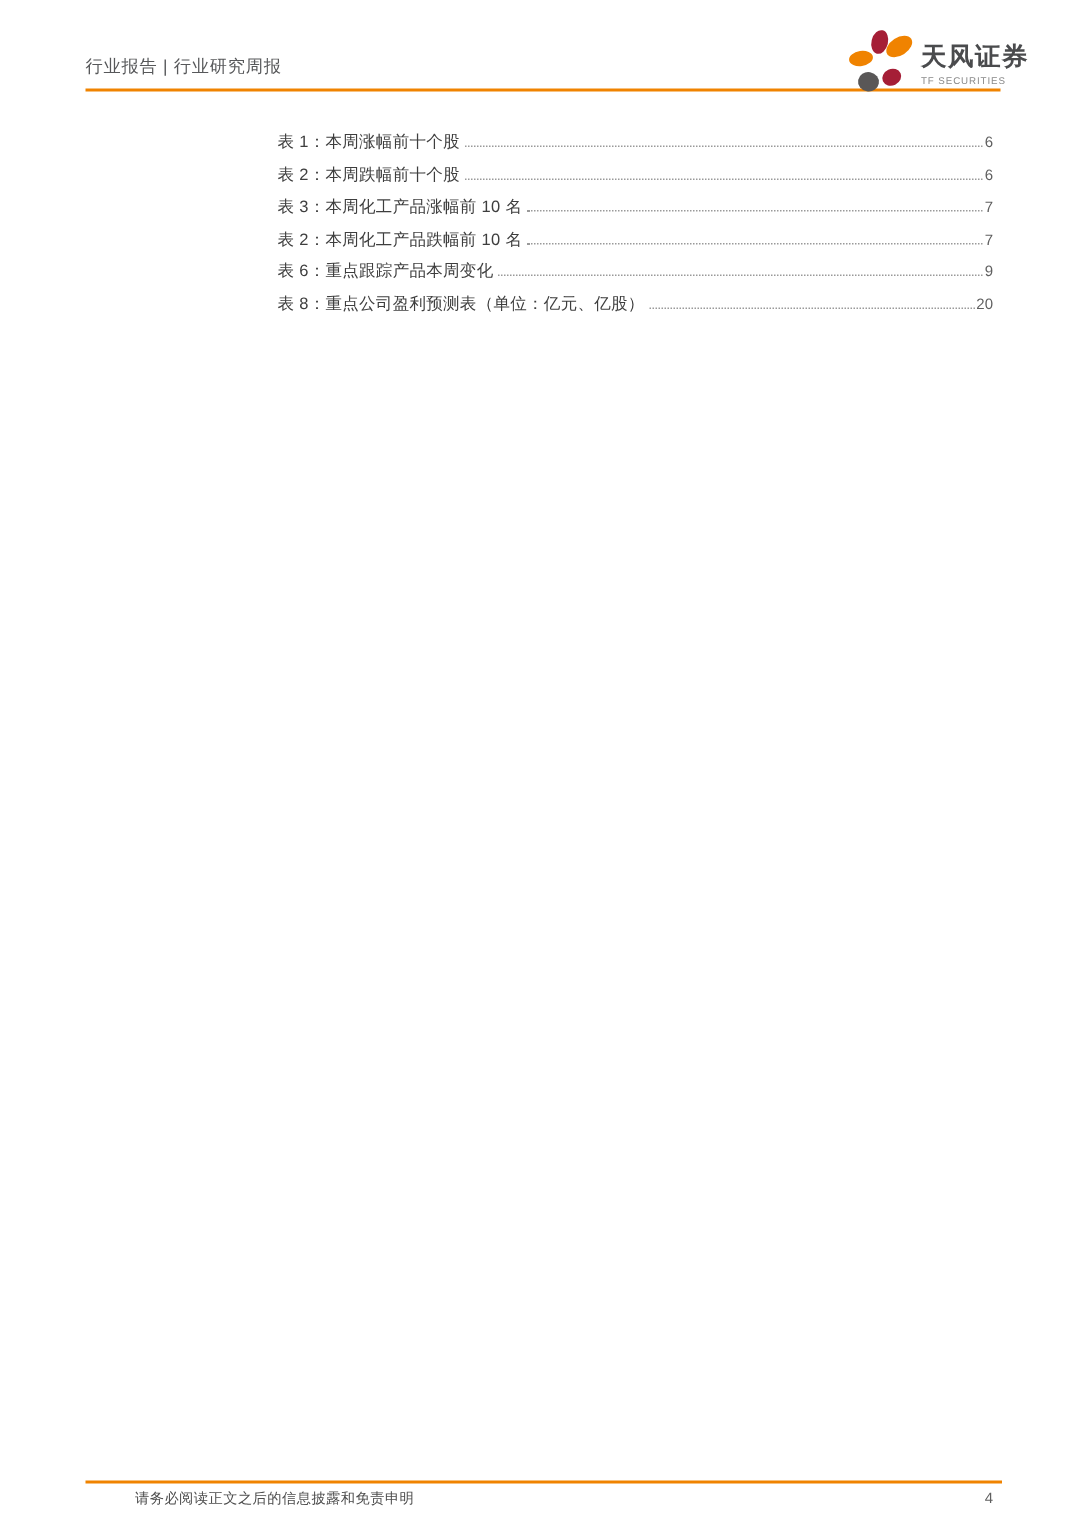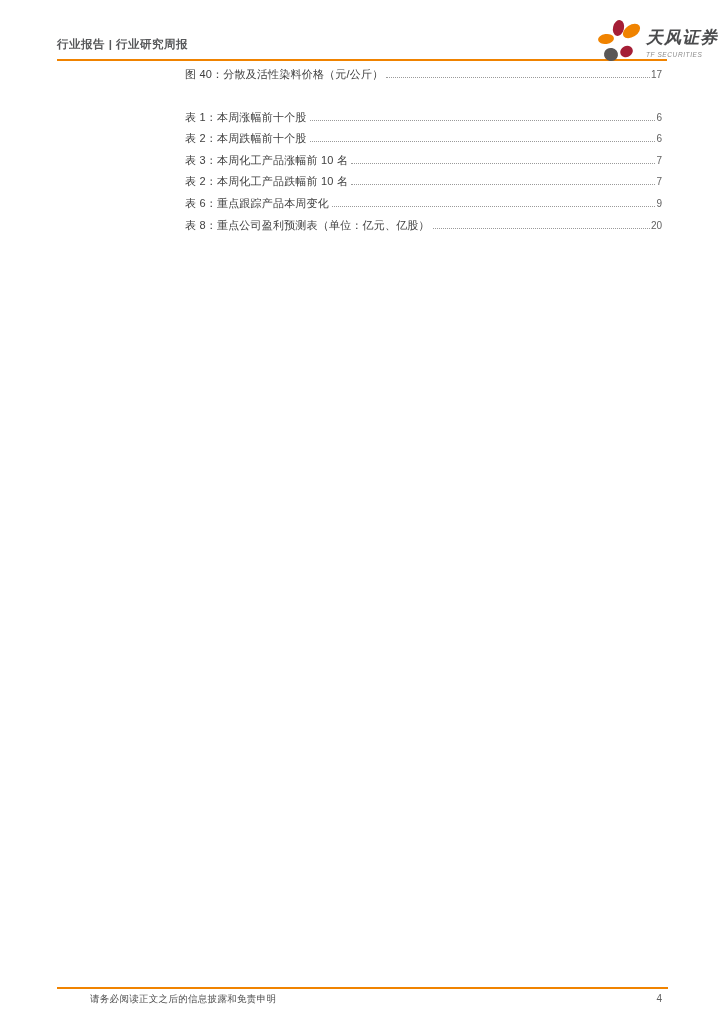--- a/index.html
+++ b/index.html
@@ -6,29 +6,29 @@
   html, body { background: #ffffff; }
   body {
     width: 724px; height: 1024px;
     position: relative;
     font-family: "Liberation Sans", "DejaVu Sans", sans-serif;
     overflow: hidden;
   }
   
   .header-left {
     position: absolute; left: 57px; top: 37px;
-    font-size: 11.5px; font-weight: bold; color: #57585a;
+    font-size: 11.5px; font-weight: normal; color: #57585a;
     letter-spacing: 0.5px;
   }
   .header-rule {
     position: absolute; left: 57px; top: 59px;
     width: 610px; height: 2px; background: #f08300;
   }
   
-  .logo { position: absolute; left: 595px; top: 15px; width: 100px; height: 46px; font-style: italic; }
+  .logo { position: absolute; left: 563px; top: 15px; width: 100px; height: 46px; }
   .logo-flower { position: absolute; left: 0; top: 0; width: 47px; height: 46px; }
   .petal { position: absolute; border-radius: 50%; }
   .petal-top    { left: 18px; top:  5px; width: 11px; height: 16px; background: #a51e36; transform: rotate(14deg); }
   .petal-right  { left: 27px; top: 10px; width: 19px; height: 12px; background: #f08300; transform: rotate(-33deg); }
   .petal-left   { left:  3px; top: 19px; width: 16px; height: 10px; background: #f08300; transform: rotate(-8deg); }
   .petal-bottom { left: 25px; top: 31px; width: 13px; height: 11px; background: #a51e36; transform: rotate(-25deg); }
   .petal-gray   { left:  9px; top: 33px; width: 14px; height: 13px; background: #595757; transform: rotate(10deg); }
   .logo-text { position: absolute; left: 51px; top: 11px; width: 60px; }
   .logo-cn { font-size: 17px; font-weight: bold; color: #4a4b4d; letter-spacing: 1px; white-space: nowrap; }
   .logo-en { font-size: 6.5px; color: #8a8a8a; letter-spacing: 0.6px; margin-top: 2px; white-space: nowrap; }
@@ -77,28 +77,20 @@
     <span class="petal petal-bottom"></span>
     <span class="petal petal-gray"></span>
   </div>
   <div class="logo-text">
     <div class="logo-cn">天风证券</div>
     <div class="logo-en">TF SECURITIES</div>
   </div>
 </div>
 
 <div class="toc">
-  <ul class="toc-list figures">
-
-      <li class="toc-row">
-        <span class="toc-label">图 40：分散及活性染料价格（元/公斤）</span>
-        <span class="toc-leader"></span>
-        <span class="toc-page">17</span>
-      </li>
-    </ul>
   <ul class="toc-list tables">
 
       <li class="toc-row">
         <span class="toc-label">表 1：本周涨幅前十个股</span>
         <span class="toc-leader"></span>
         <span class="toc-page">6</span>
       </li>
 
       <li class="toc-row">
         <span class="toc-label">表 2：本周跌幅前十个股</span>

